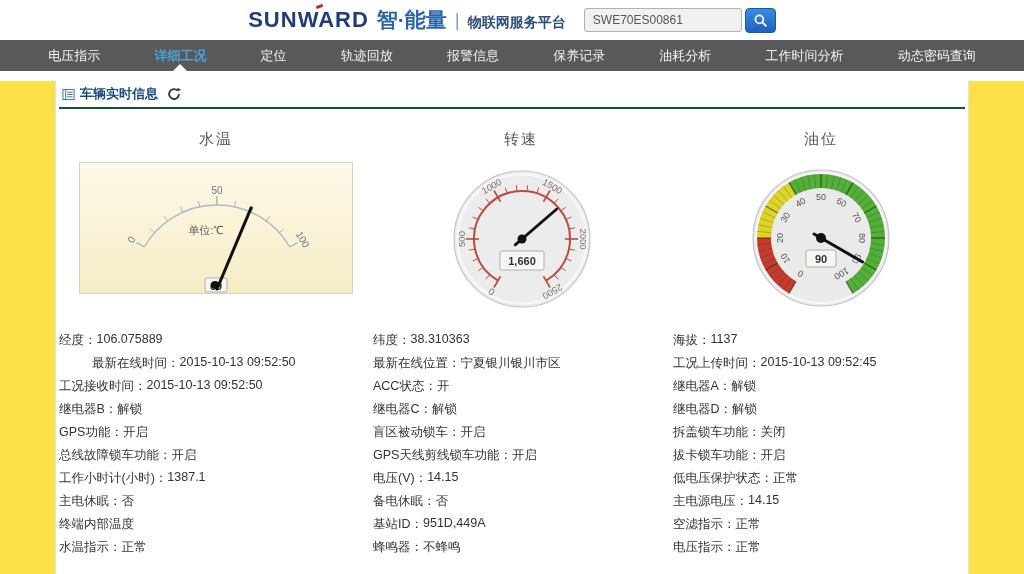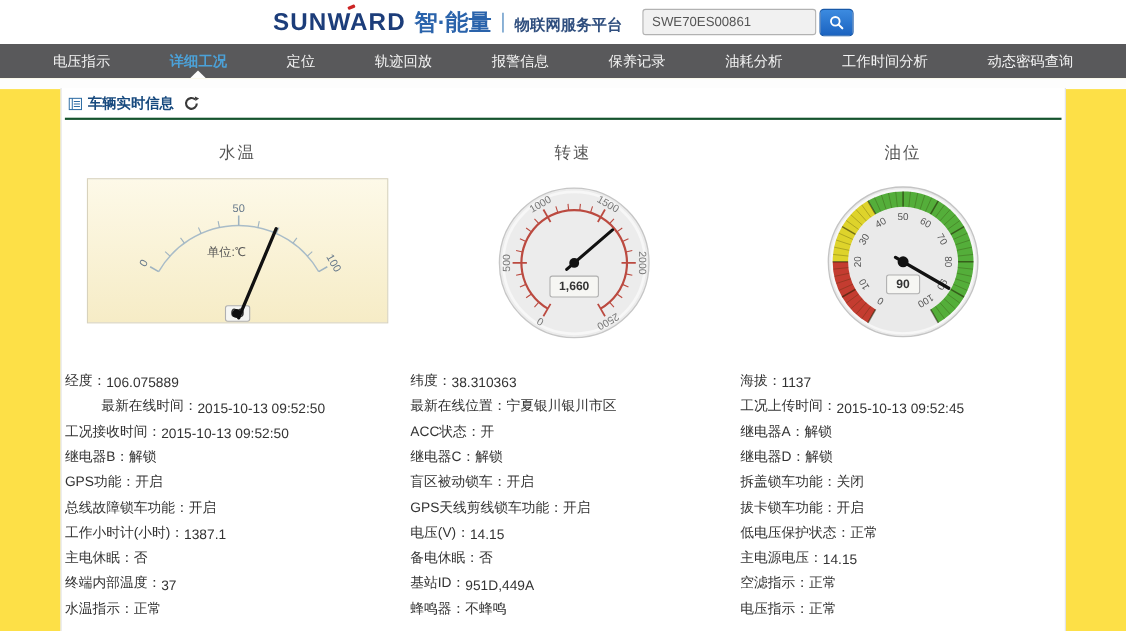--- a/index.html
+++ b/index.html
@@ -48,21 +48,21 @@
                 font-size:15px; color:#555; letter-spacing:2px; }
   .t1{ left:10px; } .t2{ left:315px; } .t3{ left:615px; }
   .gauge{ position:absolute; }
   .g1{ left:23px; top:60px; width:274px; height:132px; border:1px solid #d8d2bc; }
   .g2{ left:384px; top:55px; width:164px; height:164px; }
   .g3{ left:683px; top:54px; width:164px; height:164px; }
   svg text{ font-family:"Liberation Sans", sans-serif; }
 
   .info-grid{ position:absolute; left:3px; top:252px; display:grid;
               grid-template-columns:314px 300px 294px; grid-auto-rows:23px; }
-  .info-item{ display:flex; align-items:flex-end; font-size:12.5px; color:#333;
+  .info-item{ display:flex; align-items:flex-start; font-size:12.5px; color:#333;
               white-space:nowrap; overflow:hidden; }
 </style>
 </head>
 <body>
 
 <div class="page">
 
   <header class="topbar">
     <div class="logo">
       <span class="brand"><span>SUNWARD</span><i></i></span>
@@ -307,21 +307,21 @@
         <div class="info-item" style="grid-area: 7 / 1;">
           <span>工作小时计(小时)</span>
           <span>：</span>
           <span>1387.1</span>
         </div>
         <div class="info-item" style="grid-area: 8 / 1;">
           <span>主电休眠</span>
           <span>：</span>
           <span>否</span>
         </div>
-        <div class="info-item" style="grid-area: 9 / 1;">
+        <div class="info-item" style="grid-area: 9 / 1; flex-direction: column;">
           <span>终端内部温度</span>
           <span>：</span>
           <span>37</span>
         </div>
         <div class="info-item" style="grid-area: 10 / 1;">
           <span>水温指示</span>
           <span>：</span>
           <span>正常</span>
         </div>
         <div class="info-item" style="grid-area: 1 / 2;">

